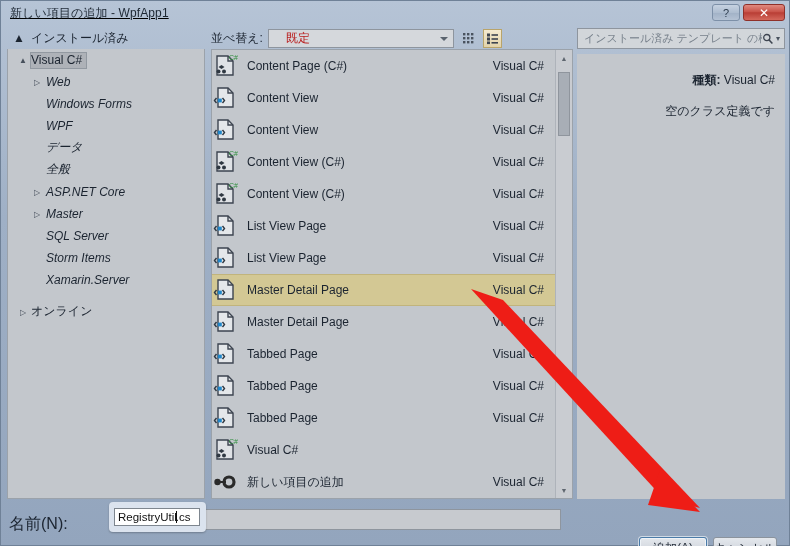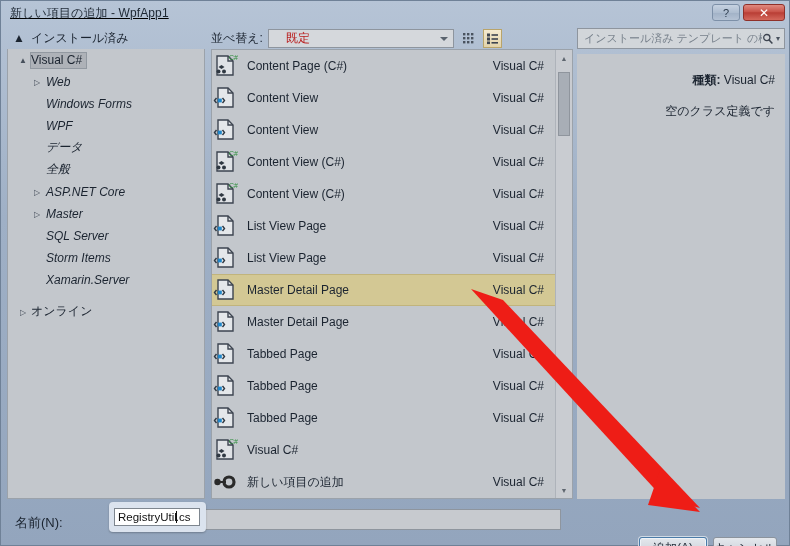--- a/index.html
+++ b/index.html
@@ -288,22 +288,22 @@
   .detail-kind b { font-weight: bold; }
   .detail-desc {
     font-size: 12px;
     color: #1b2430;
     text-align: right;
   }
 
   
   .name-label {
     position: absolute;
-    left: 14px; top: 489px;
-    font-size: 13px;
+    left: 8px; top: 489px;
+    font-size: 16px;
     color: #1b2430;
   }
   .name-input {
     position: absolute;
     left: 122px; top: 484px;
     width: 438px; height: 21px;
     background: #c7cacf;
     border: 1px solid #8e959e;
     box-sizing: border-box;
   }

